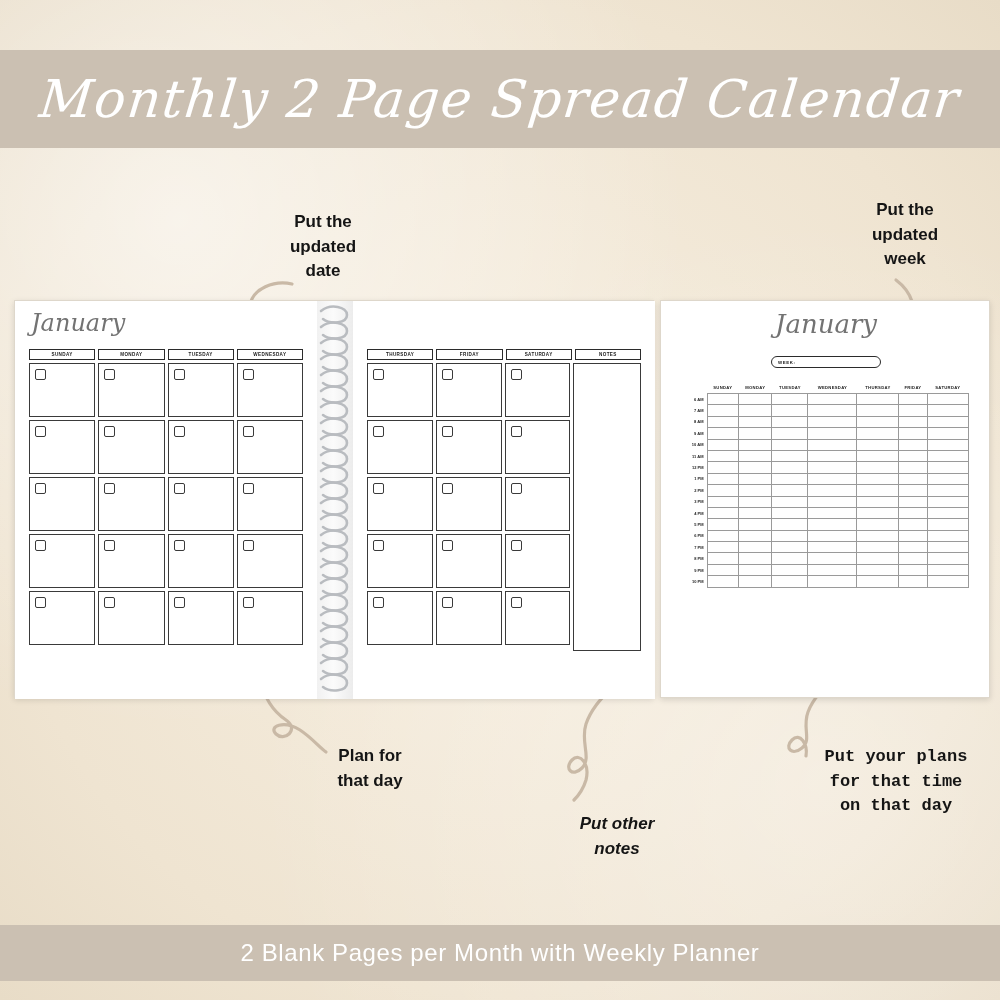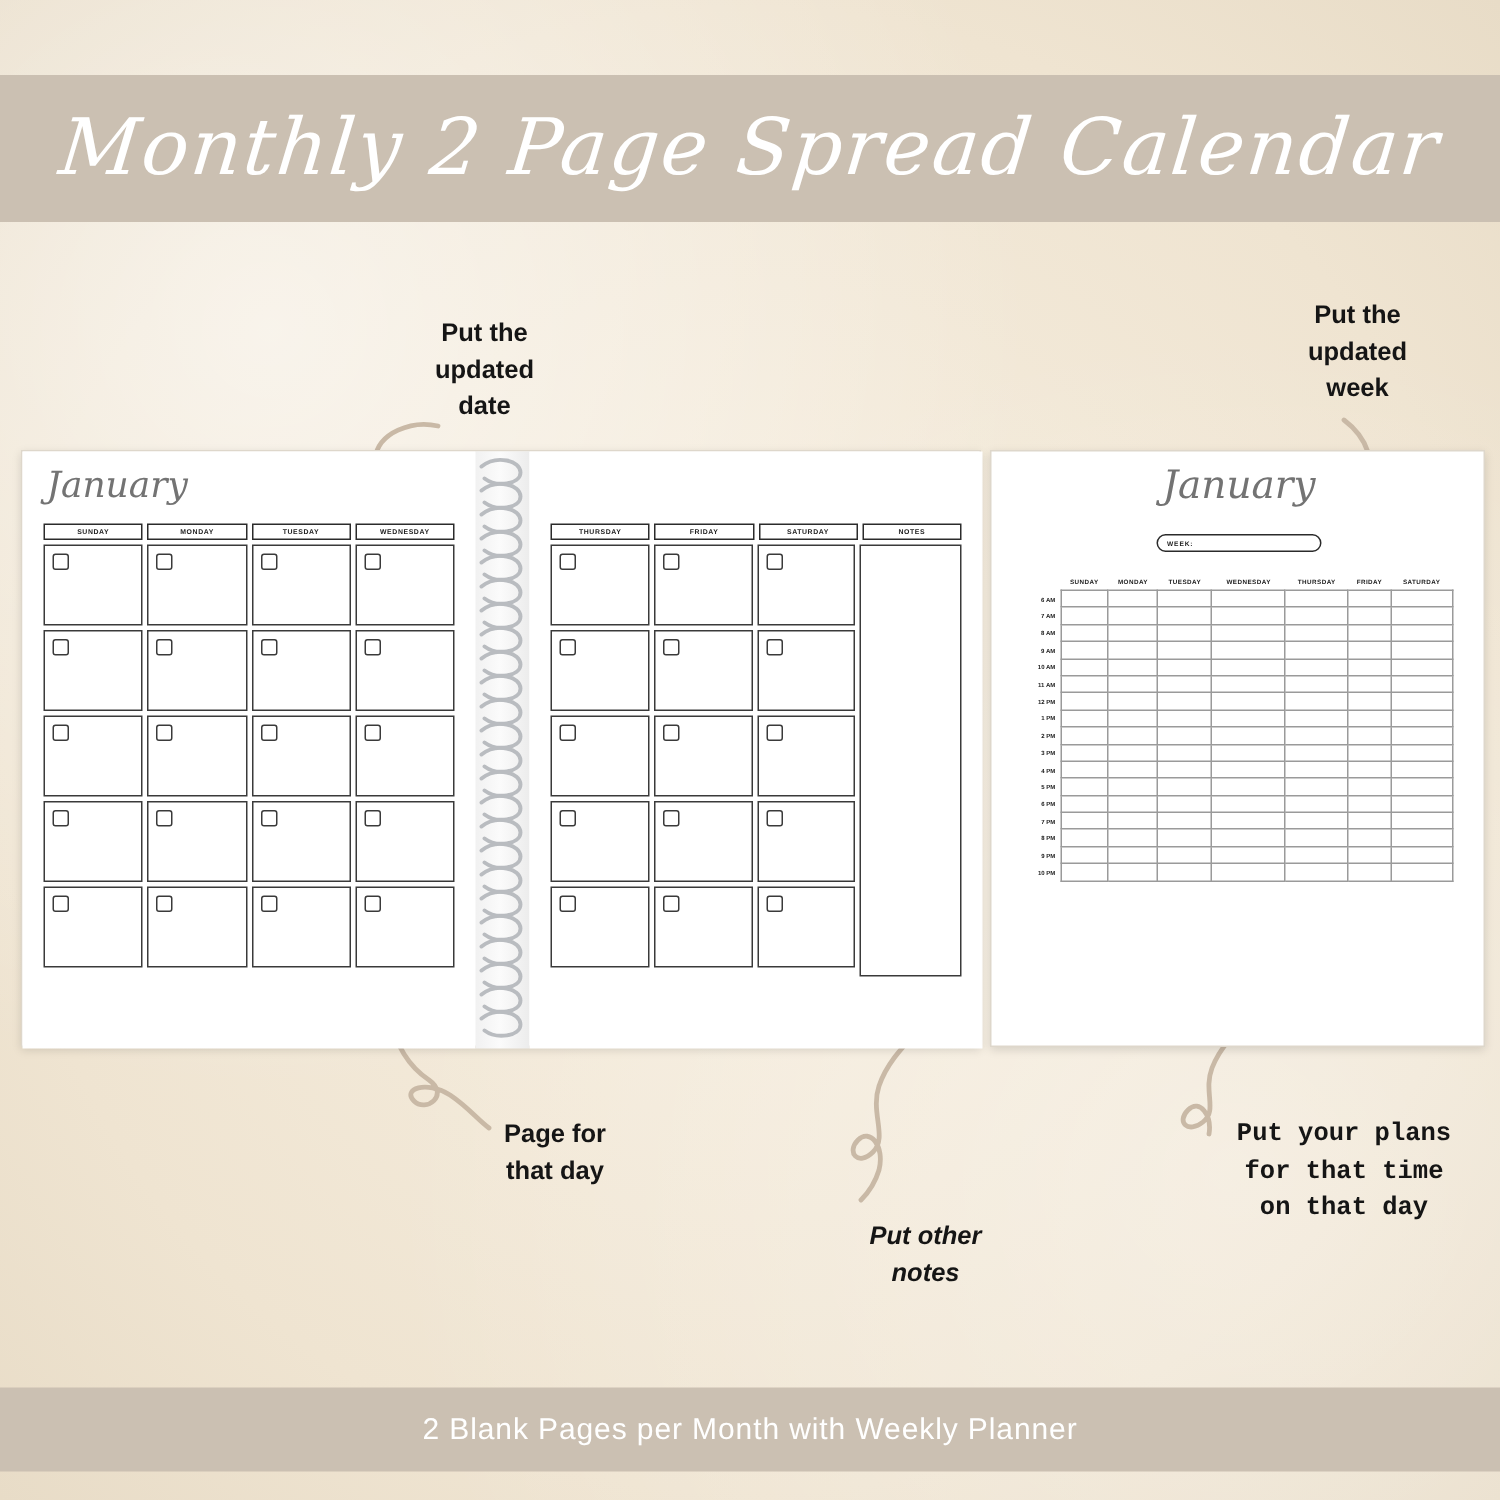--- a/index.html
+++ b/index.html
@@ -32,21 +32,21 @@
     font-size:52px;
     font-style:italic;
     font-weight:400;
     letter-spacing:1.5px;
     font-family:"DejaVu Serif", serif;
     white-space:nowrap;
     transform:skewX(-6deg);
   }
   .banner-bottom-title {
     color:#ffffff;
-    font-size:20px;
+    font-size:24px;
     letter-spacing:0.6px;
     font-family:"Liberation Sans", sans-serif;
     white-space:nowrap;
   }
 
   
   .anno {
     position:absolute;
     color:#151515;
     font-size:17px;
@@ -136,21 +136,21 @@
 <div class="banner banner-top">
   <div class="banner-top-title">Monthly 2 Page Spread Calendar</div>
 </div>
 
 <div class="anno" style="left:258px; top:210px; width:130px;">Put the
 updated
 date</div>
 <div class="anno" style="left:840px; top:198px; width:130px;">Put the
 updated
 week</div>
-<div class="anno" style="left:305px; top:744px; width:130px;">Page for
+<div class="anno" style="left:305px; top:744px; width:130px;">Plan for
 that day</div>
 <div class="anno" style="left:552px; top:812px; width:130px;font-style:italic;">Put other
 notes</div>
 <div class="anno" style="left:818px; top:745px; width:156px;font-family:Liberation Mono, monospace;">Put your plans
 for that time
 on that day</div>
 
 <svg class="arrow" style="left:180px; top:276px;" width="120" height="80" viewBox="0 0 120 80">
   <path d="M112,8 C95,4 72,12 70,30 C69,42 82,46 86,38 C90,30 78,26 66,34 C52,43 44,58 30,62" fill="none" stroke="#c9b9a6" stroke-width="3.2" stroke-linecap="round"></path>
   <path d="M30,62 L42,56 M30,62 L38,70" fill="none" stroke="#c9b9a6" stroke-width="3.2" stroke-linecap="round"></path>

